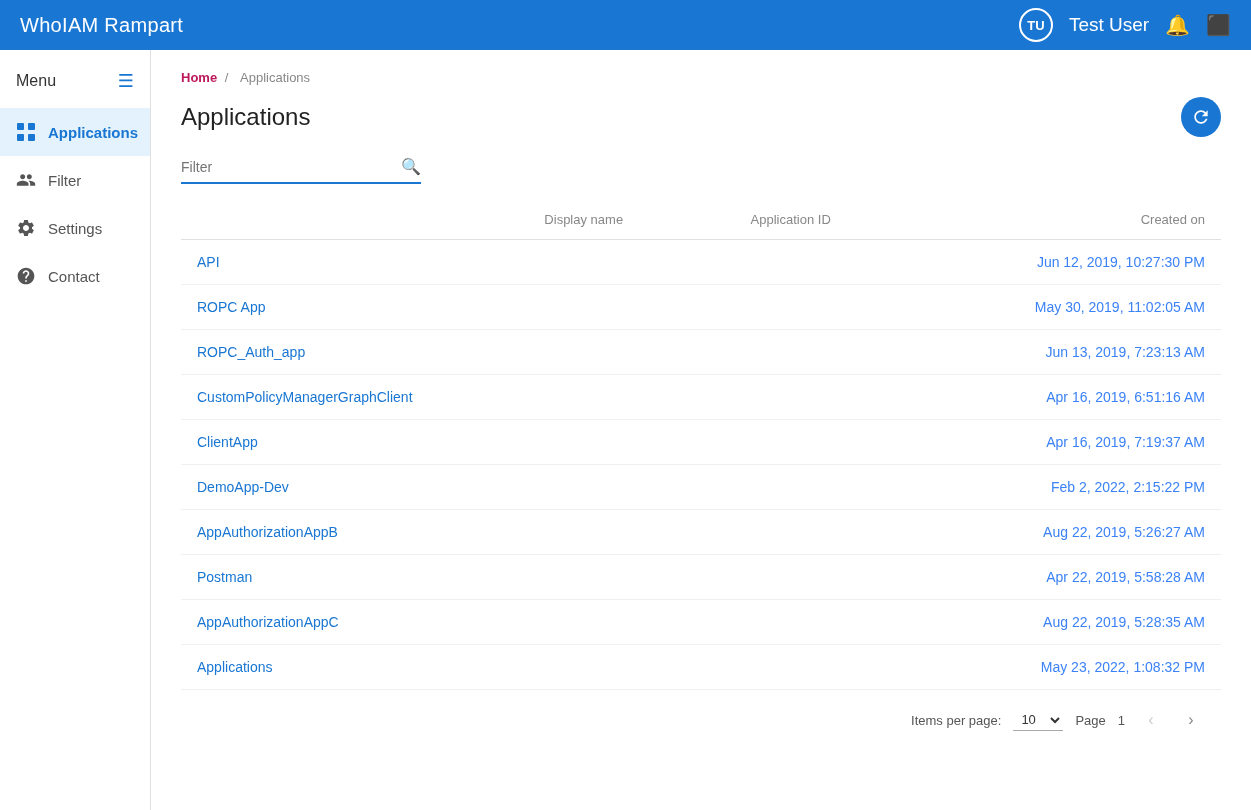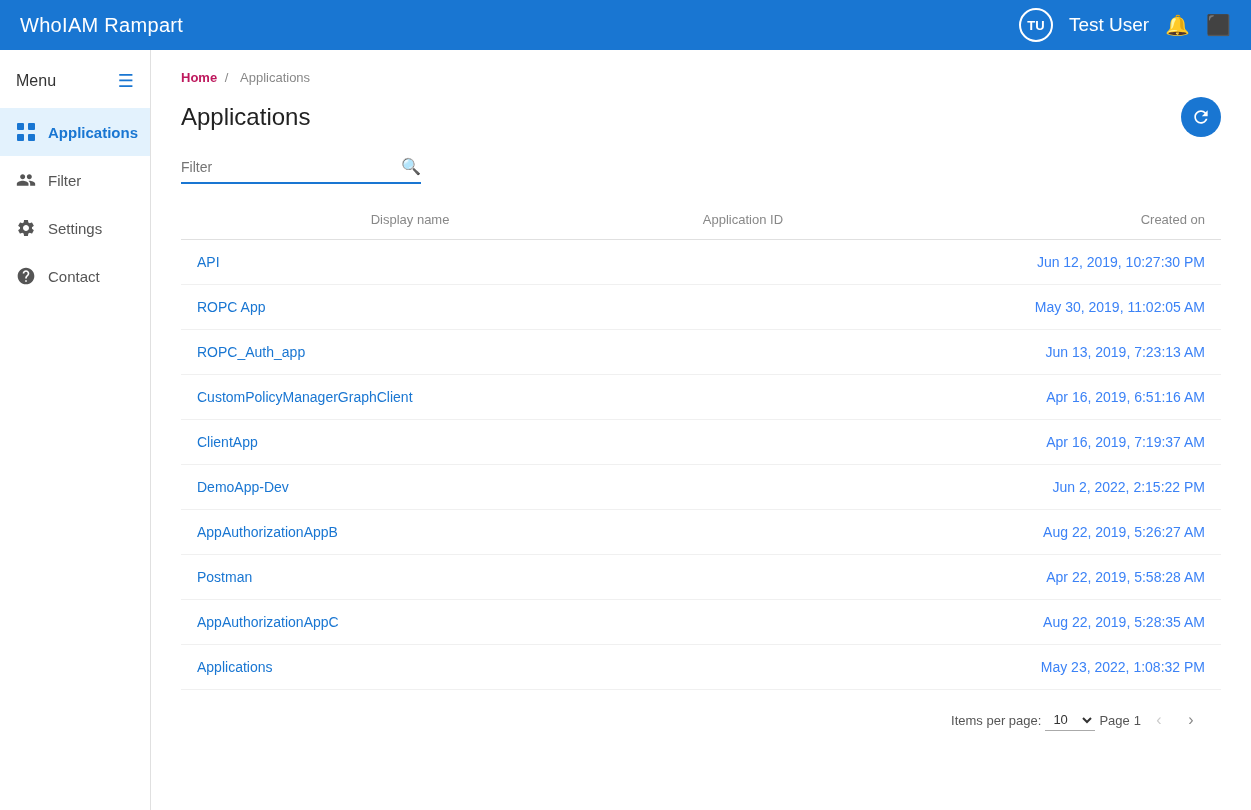--- a/index.html
+++ b/index.html
@@ -102,21 +102,21 @@
       border: none; outline: none;
       font-size: 14px; color: #555;
       flex: 1;
       background: transparent;
     }
     .filter-icon { color: #aaa; font-size: 16px; }
 
     
     .table { width: 100%; border-collapse: collapse; }
     .table thead tr th {
-      text-align: center;
+      text-align: right;
       padding: 12px 16px;
       color: #888;
       font-weight: 400;
       font-size: 13px;
       border-bottom: 1px solid #e0e0e0;
     }
     .table tbody tr {
       border-bottom: 1px solid #f0f0f0;
       cursor: pointer;
     }
@@ -126,21 +126,21 @@
     }
     .td-name { color: #1976d2; }
     .td-date { color: #3b82f6; text-align: right; }
     .td-id { color: #555; }
 
     
     .pagination {
       display: flex;
       align-items: center;
       justify-content: flex-end;
-      gap: 4px;
+      gap: 12px;
       padding: 16px 16px 0 0;
       font-size: 13px;
       color: #555;
     }
     .pagination-select {
       border: none; border-bottom: 1px solid #aaa;
       font-size: 13px; padding: 2px 4px;
       color: #333; cursor: pointer;
       background: transparent;
     }
@@ -267,21 +267,21 @@
             <td class="td-date">Apr 16, 2019, 6:51:16 AM</td>
           </tr>
           <tr>
             <td class="td-name">ClientApp</td>
             <td class="td-id"></td>
             <td class="td-date">Apr 16, 2019, 7:19:37 AM</td>
           </tr>
           <tr>
             <td class="td-name">DemoApp-Dev</td>
             <td class="td-id"></td>
-            <td class="td-date">Jun 2, 2022, 2:15:22 PM</td>
+            <td class="td-date">Feb 2, 2022, 2:15:22 PM</td>
           </tr>
           <tr>
             <td class="td-name">AppAuthorizationAppB</td>
             <td class="td-id"></td>
             <td class="td-date">Aug 22, 2019, 5:26:27 AM</td>
           </tr>
           <tr>
             <td class="td-name">Postman</td>
             <td class="td-id"></td>
             <td class="td-date">Apr 22, 2019, 5:58:28 AM</td>

